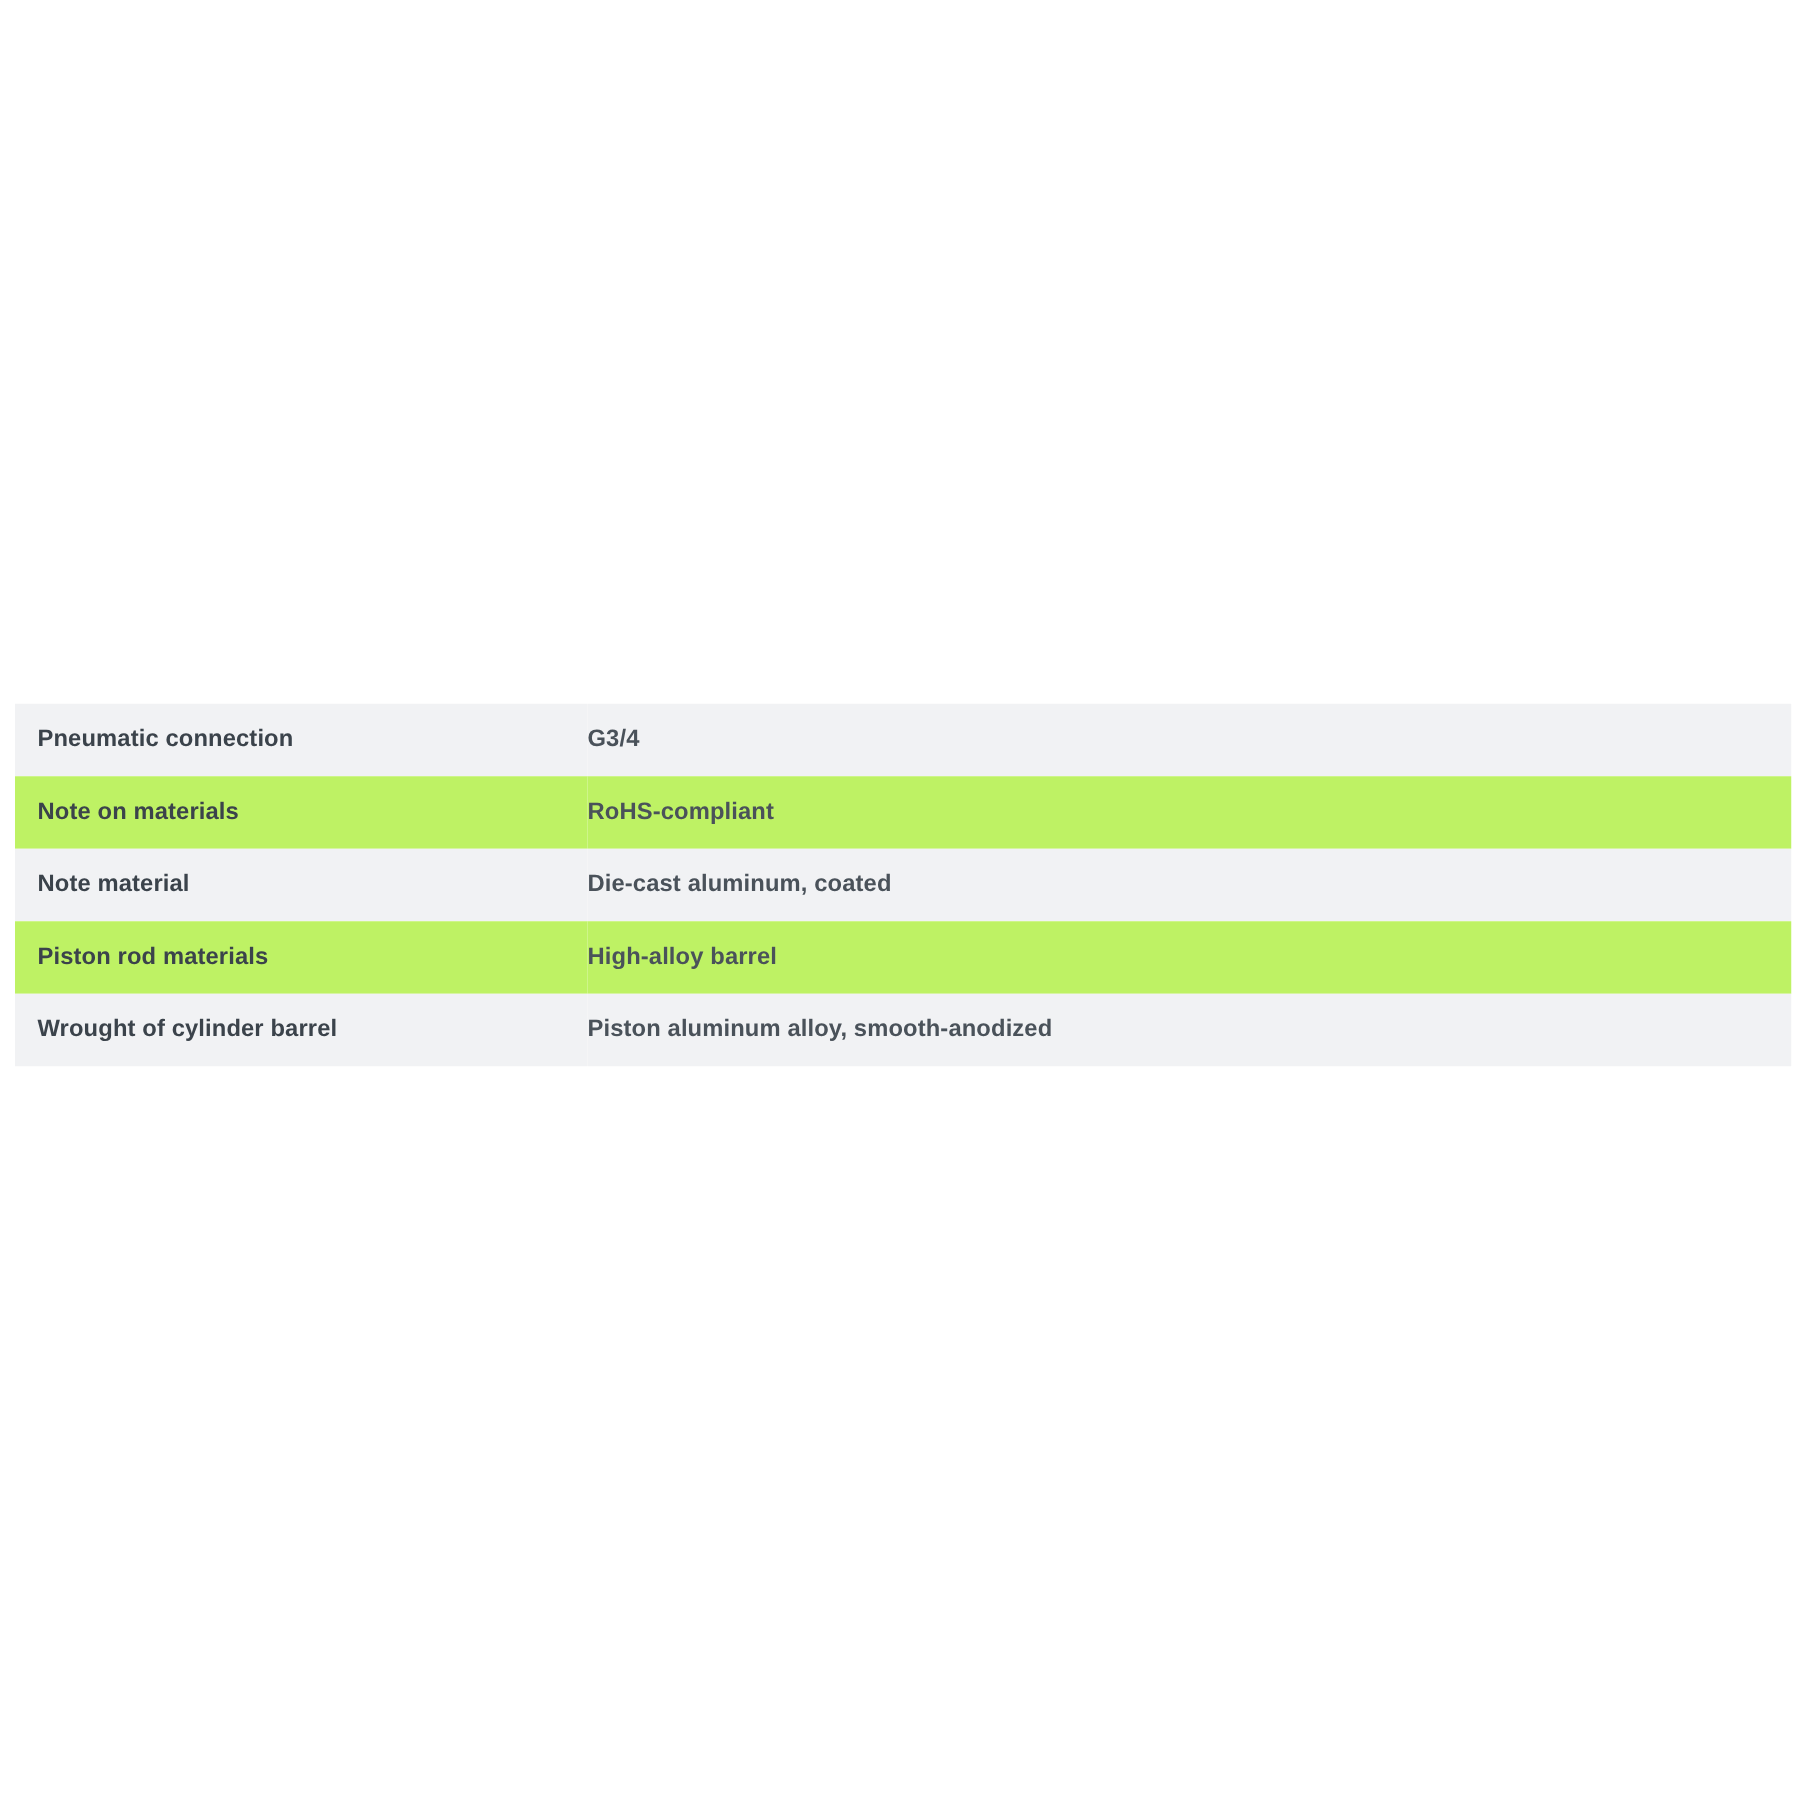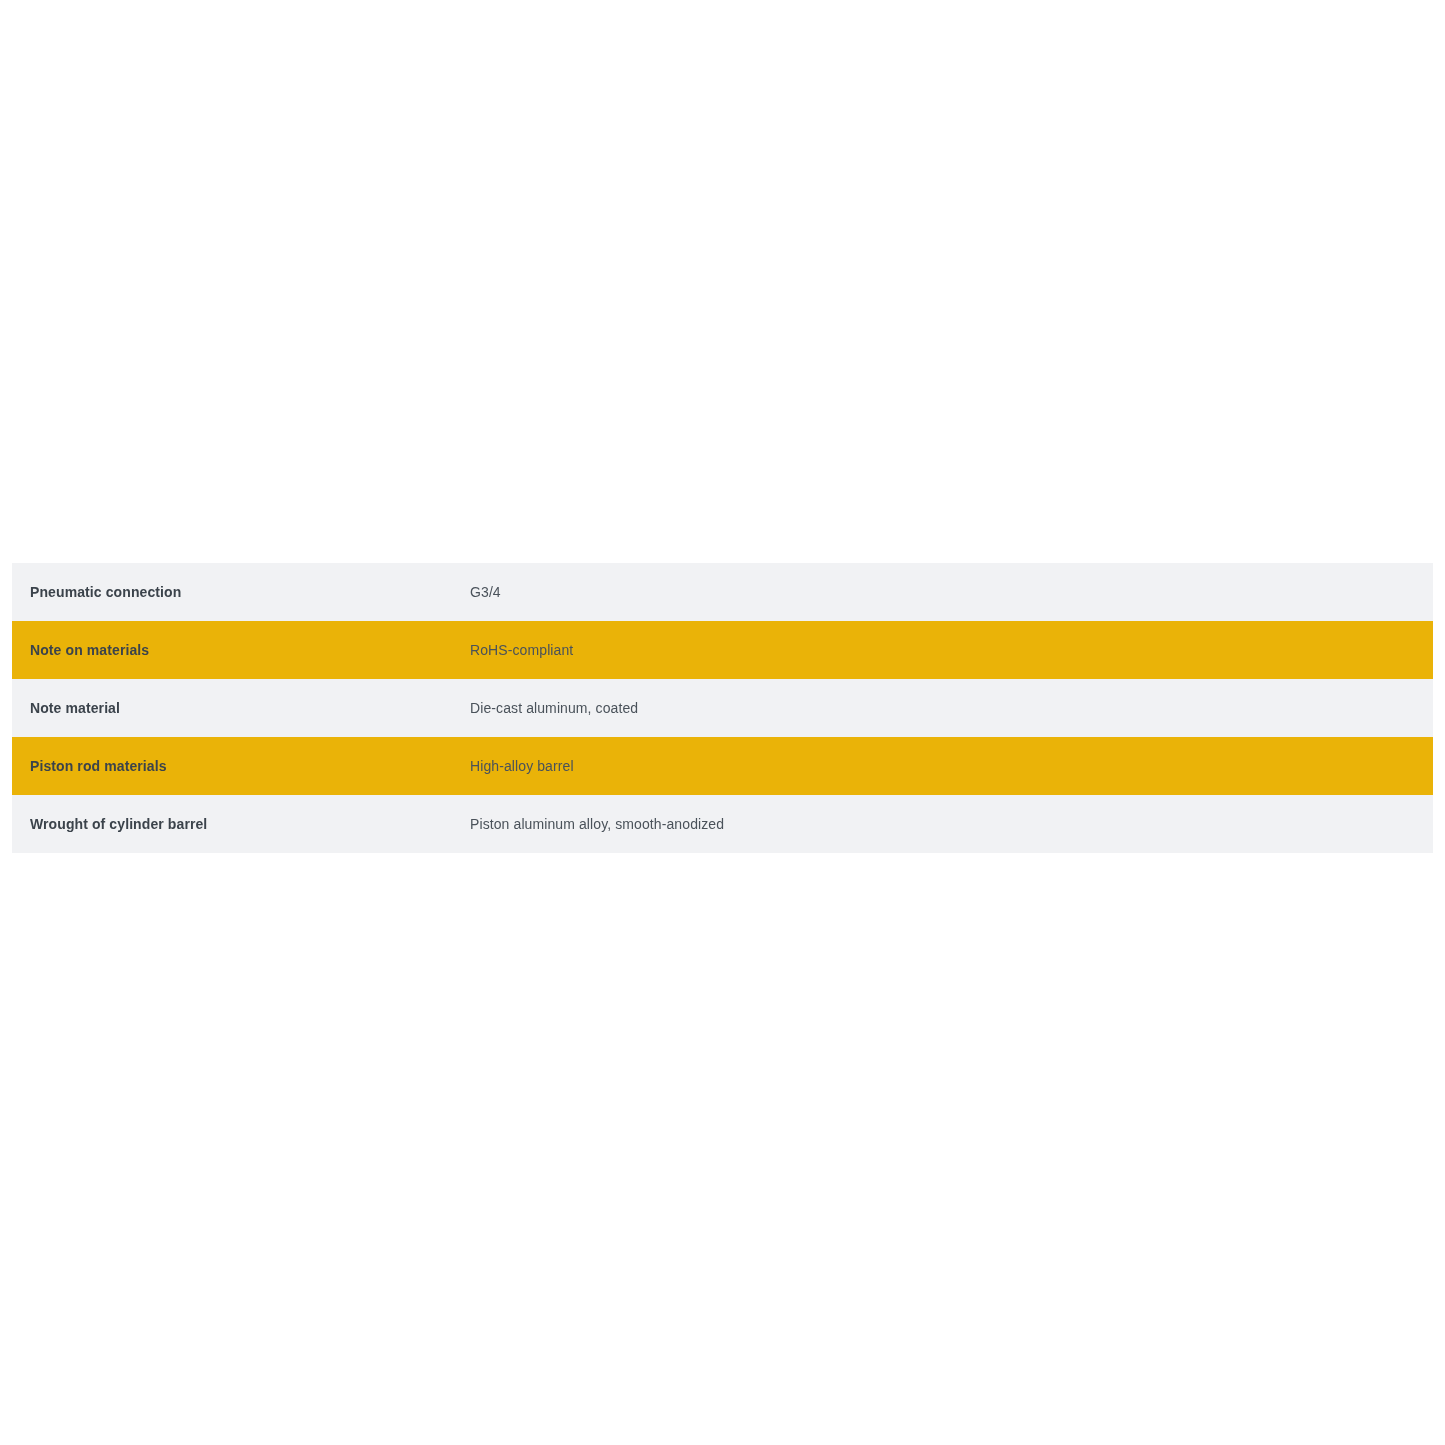--- a/index.html
+++ b/index.html
@@ -28,38 +28,38 @@
     border-collapse: collapse;
     table-layout: fixed;
   }
   .spec-table tr {
     height: 58px;
   }
   .spec-table tr.row-shaded {
     background: #f1f2f4;
   }
   .spec-table tr.row-plain {
-    background: #eab308;
+    background: #bef264;
   }
   .spec-table td {
     padding: 0;
     vertical-align: middle;
-    font-size: 14px;
+    font-size: 19px;
     line-height: 24px;
   }
   .spec-table td.label {
     width: 440px;
     padding-left: 18px;
     font-weight: bold;
     color: #3b434b;
     letter-spacing: 0.1px;
   }
   .spec-table td.value {
     color: #4a525a;
-    font-weight: normal;
+    font-weight: bold;
     padding-left: 0px;
     letter-spacing: 0.1px;
   }
 </style>
 </head>
 <body>
 
 <div class="page">
 
   <table class="spec-table">

